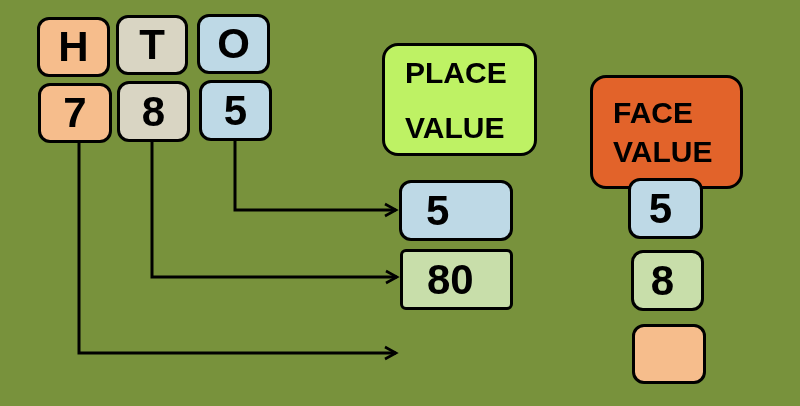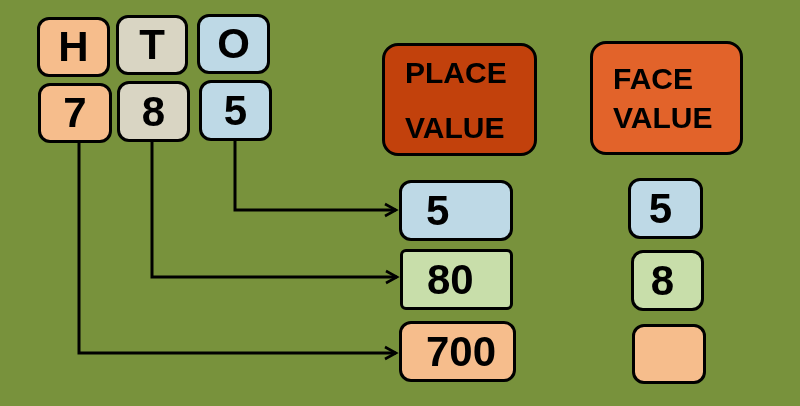--- a/index.html
+++ b/index.html
@@ -100,31 +100,30 @@
   </svg>
 
   <div class="box pos-h" style="background-color: rgb(246, 189, 140);">H</div>
   <div class="box pos-t" style="background-color: rgb(217, 213, 195);">T</div>
   <div class="box pos-o" style="background-color: rgb(190, 217, 230);">O</div>
 
   <div class="box pos-7" style="background-color: rgb(246, 189, 140);">7</div>
   <div class="box pos-8" style="background-color: rgb(217, 213, 195);">8</div>
   <div class="box pos-5" style="background-color: rgb(190, 217, 230);">5</div>
 
-  <div class="header-box pos-pv-header" style="background-color: #c2410c; gap: 16px;">
+  <div class="header-box pos-pv-header" style="background-color: #bef264; gap: 16px;">
     <span>PLACE</span>
     <span>VALUE</span>
   </div>
 
-  <div class="header-box pos-fv-header" style="background-color: rgb(226, 99, 42);">
+  <div class="header-box pos-fv-header" style="background-color: rgb(226, 99, 42); margin-top: 34px;">
     <span>FACE</span>
     <span>VALUE</span>
   </div>
 
   <div class="box value-box pos-pv-ones" style="background-color: rgb(190, 217, 230);">5</div>
   <div class="box value-box pos-pv-tens" style="background-color: rgb(200, 222, 170);">80</div>
-  <div class="box value-box pos-pv-hundreds" style="background-color: rgb(246, 189, 140);">700</div>
 
   <div class="box face-box pos-fv-ones" style="background-color: rgb(190, 217, 230);">5</div>
   <div class="box face-box pos-fv-tens" style="background-color: rgb(200, 222, 170);">8</div>
   <div class="box face-box pos-fv-hundreds" style="background-color: rgb(246, 189, 140);"></div>
 
 </div>
 
 </body></html>

